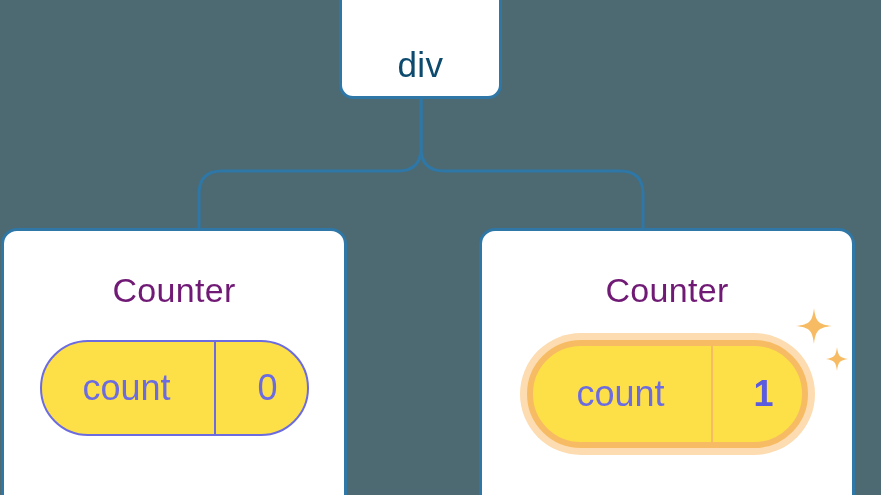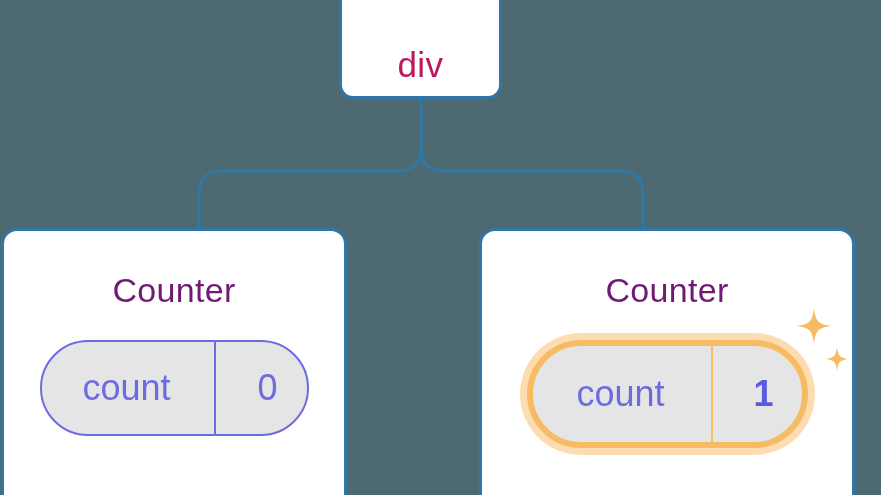--- a/index.html
+++ b/index.html
@@ -47,21 +47,21 @@
     top: -18px;
     width: 163px;
     height: 117px;
     border-radius: 14px;
     justify-content: flex-end;
     padding-bottom: 14px;
   }
   #node-root .node-title {
     font-size: 35px;
     line-height: 1;
-    color: #be185d;
+    color: #0c4a6e;
     letter-spacing: 0.5px;
   }
 
   
   .node-child {
     top: 228px;
     height: 290px;
     width: 346px;
     border-radius: 16px;
     padding-top: 42px;
@@ -80,21 +80,21 @@
   
   .pill-wrap {
     position: relative;
     display: inline-block;
   }
   .pill {
     position: relative;
     display: flex;
     align-items: stretch;
     box-sizing: border-box;
-    background: #e5e5e5;
+    background: #fde047;
     border-radius: 999px;
     overflow: hidden;
     gap: 13px;
   }
   .pill-key, .pill-val {
     display: flex;
     align-items: center;
     justify-content: center;
     box-sizing: border-box;
     line-height: 1;

